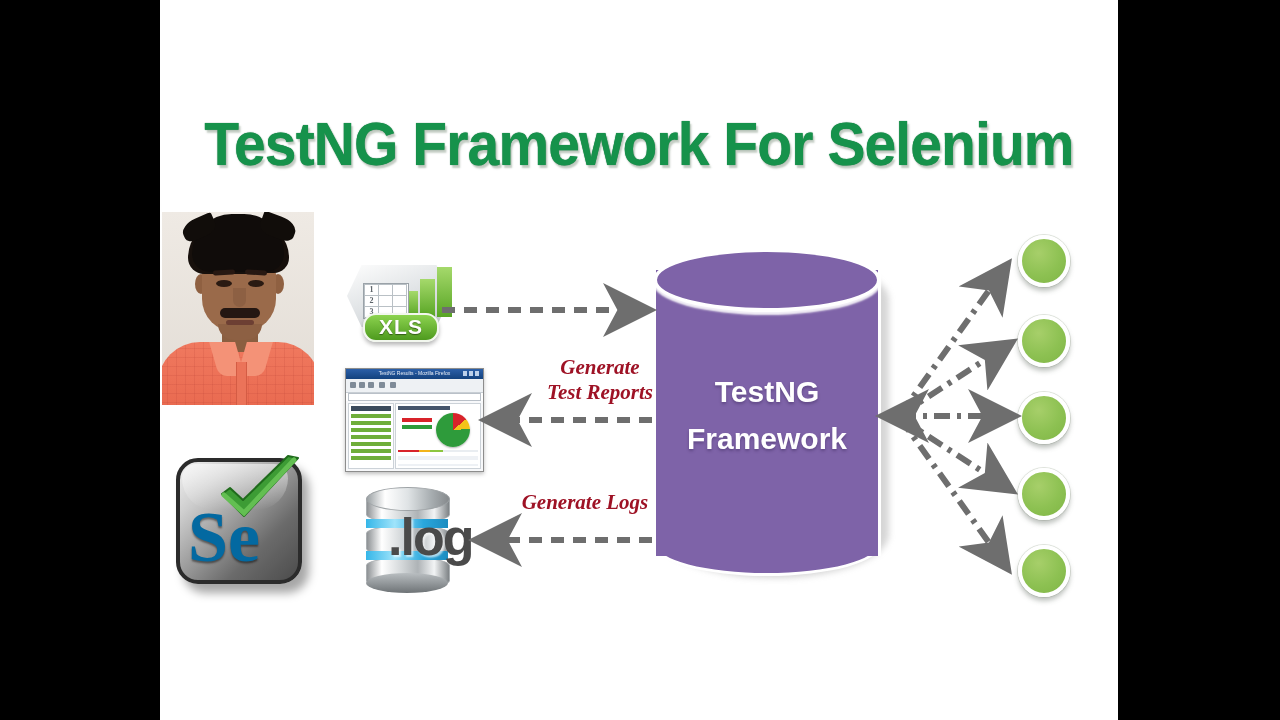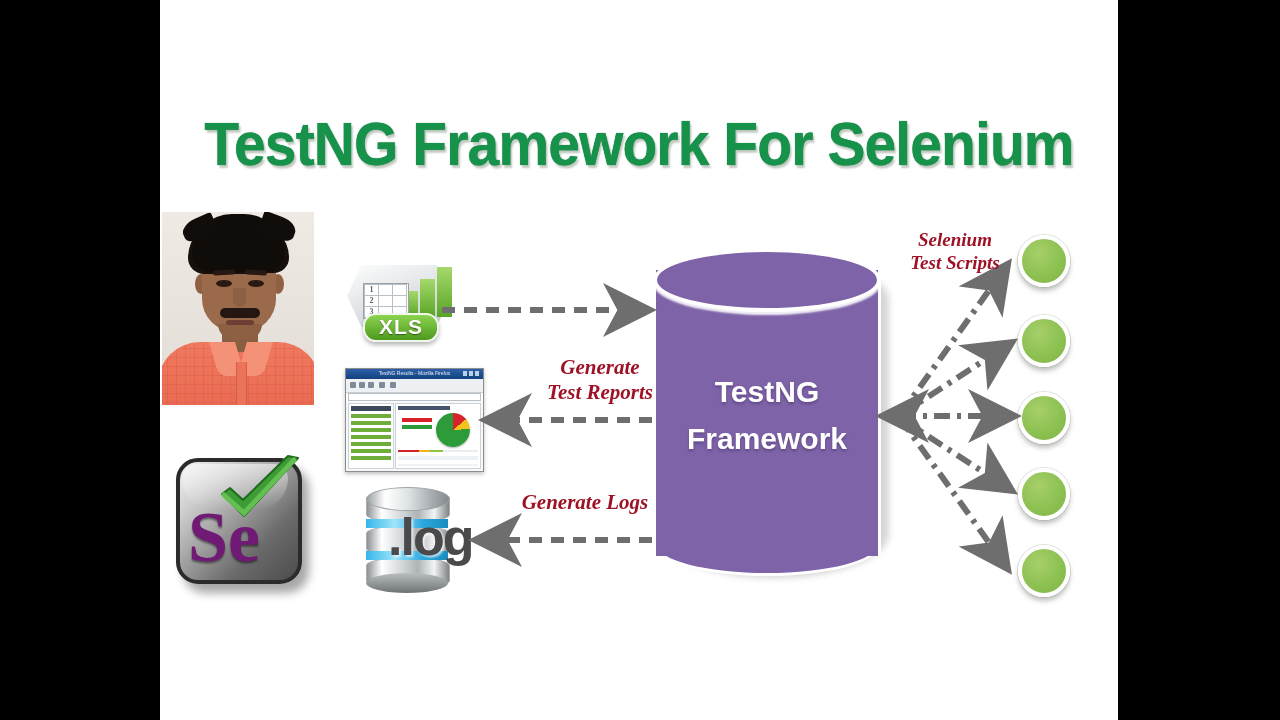--- a/index.html
+++ b/index.html
@@ -62,21 +62,21 @@
   
   #se-logo{position:absolute;left:10px;top:448px;width:140px;height:140px;}
   #se-logo .sq{position:absolute;left:6px;top:10px;width:118px;height:118px;border-radius:22px;
     background:linear-gradient(135deg,#f2f2f2 0%,#cfcfcf 22%,#9a9a9a 48%,#6b6b6b 70%,#4c4c4c 100%);
     border:4px solid #2b2b2b;box-shadow:7px 9px 10px rgba(0,0,0,.35);}
   #se-logo .gloss{position:absolute;left:12px;top:16px;width:106px;height:46px;border-radius:18px 18px 40px 40px;
     background:linear-gradient(180deg,rgba(255,255,255,.55),rgba(255,255,255,0));}
   #se-logo .se{position:absolute;left:6px;top:10px;width:118px;height:118px;
     display:flex;align-items:flex-end;justify-content:flex-start;
     padding:0 0 6px 12px;box-sizing:border-box;
-    font-size:72px;font-weight:700;color:#701a75;font-family:"Liberation Serif",serif;
+    font-size:72px;font-weight:700;color:#0369a1;font-family:"Liberation Serif",serif;
     text-shadow:0 2px 2px rgba(0,0,0,.45);line-height:.92;}
   #se-logo .check{position:absolute;left:48px;top:6px;width:86px;height:74px;}
 
   
   #xls{position:absolute;left:185px;top:243px;width:110px;height:96px;}
   #xls .doc{position:absolute;left:2px;top:22px;width:104px;height:62px;
     background:linear-gradient(160deg,#fdfdfd 0%,#e3e6e8 45%,#c3c8cc 100%);
     clip-path:polygon(14% 0,86% 0,100% 50%,86% 100%,14% 100%,0 50%);
     box-shadow:0 4px 6px rgba(0,0,0,.18);}
   #xls .grid{position:absolute;left:18px;top:40px;width:44px;height:34px;background:#fff;
@@ -323,20 +323,18 @@
         <line x1="740" y1="418" x2="845" y2="565" marker-end="url(#ahR)"></line>
       </g>
       <g>
         <line x1="745" y1="416" x2="727" y2="416" stroke="#6e6e6e" stroke-width="6" marker-end="url(#ahL)"></line>
       </g>
     </svg>
 
     <div class="script" id="lbl-logs">Generate Logs</div>
     <div class="script" id="lbl-reports">Generate
 Test Reports</div>
-    <div class="script" id="lbl-scripts">Selenium
-Test Scripts</div>
 
   </div>
 
   <div class="bar" id="bar-left"></div>
   <div class="bar" id="bar-right"></div>
 </div>
 
 </body></html>

